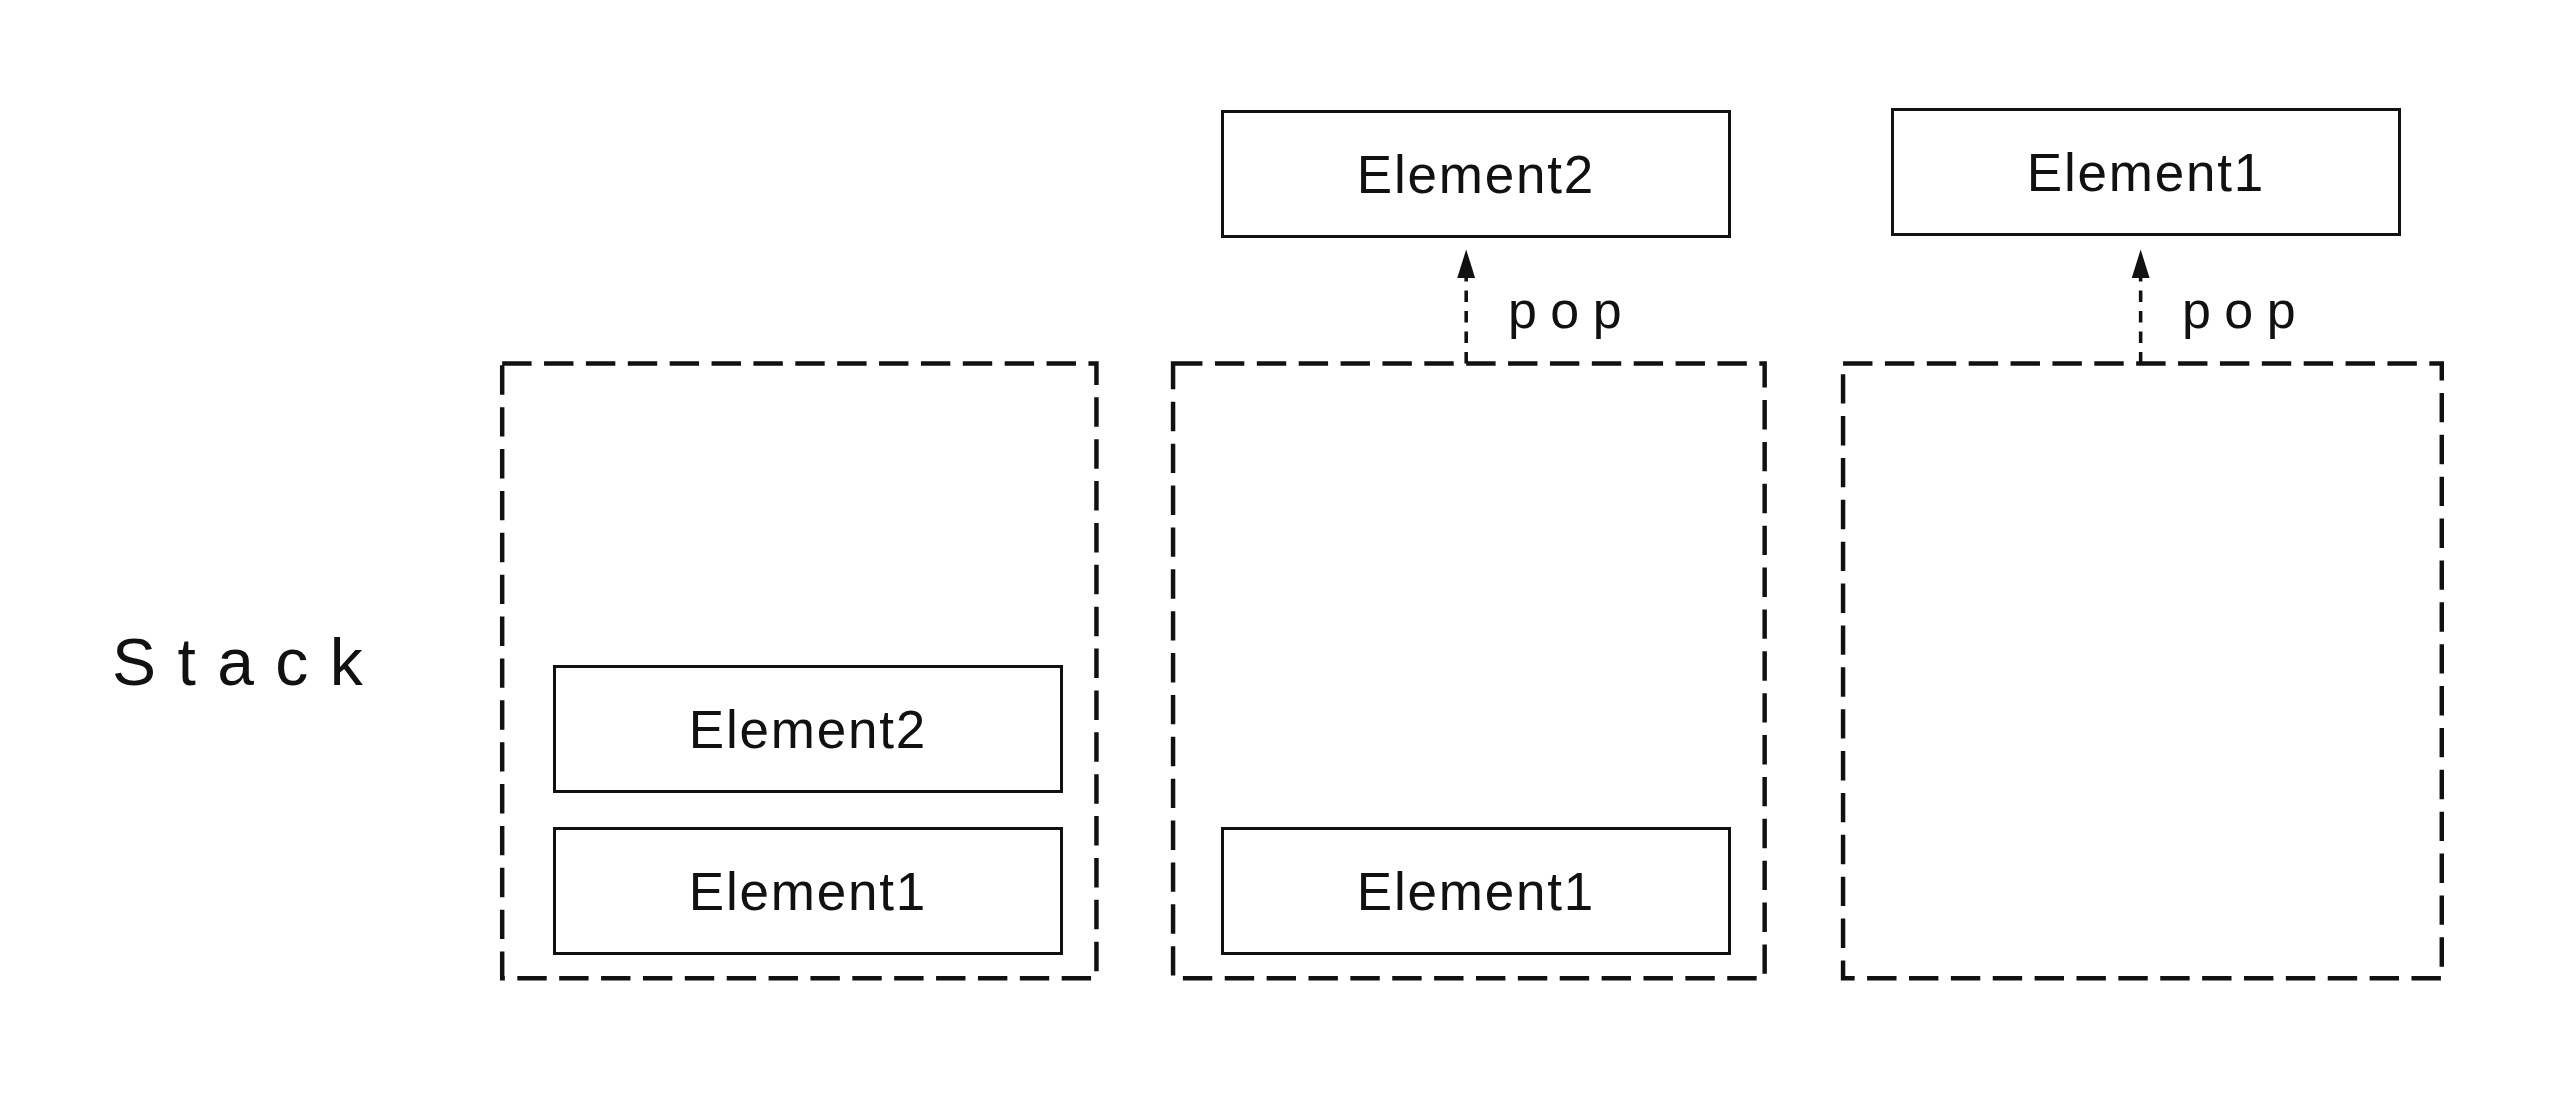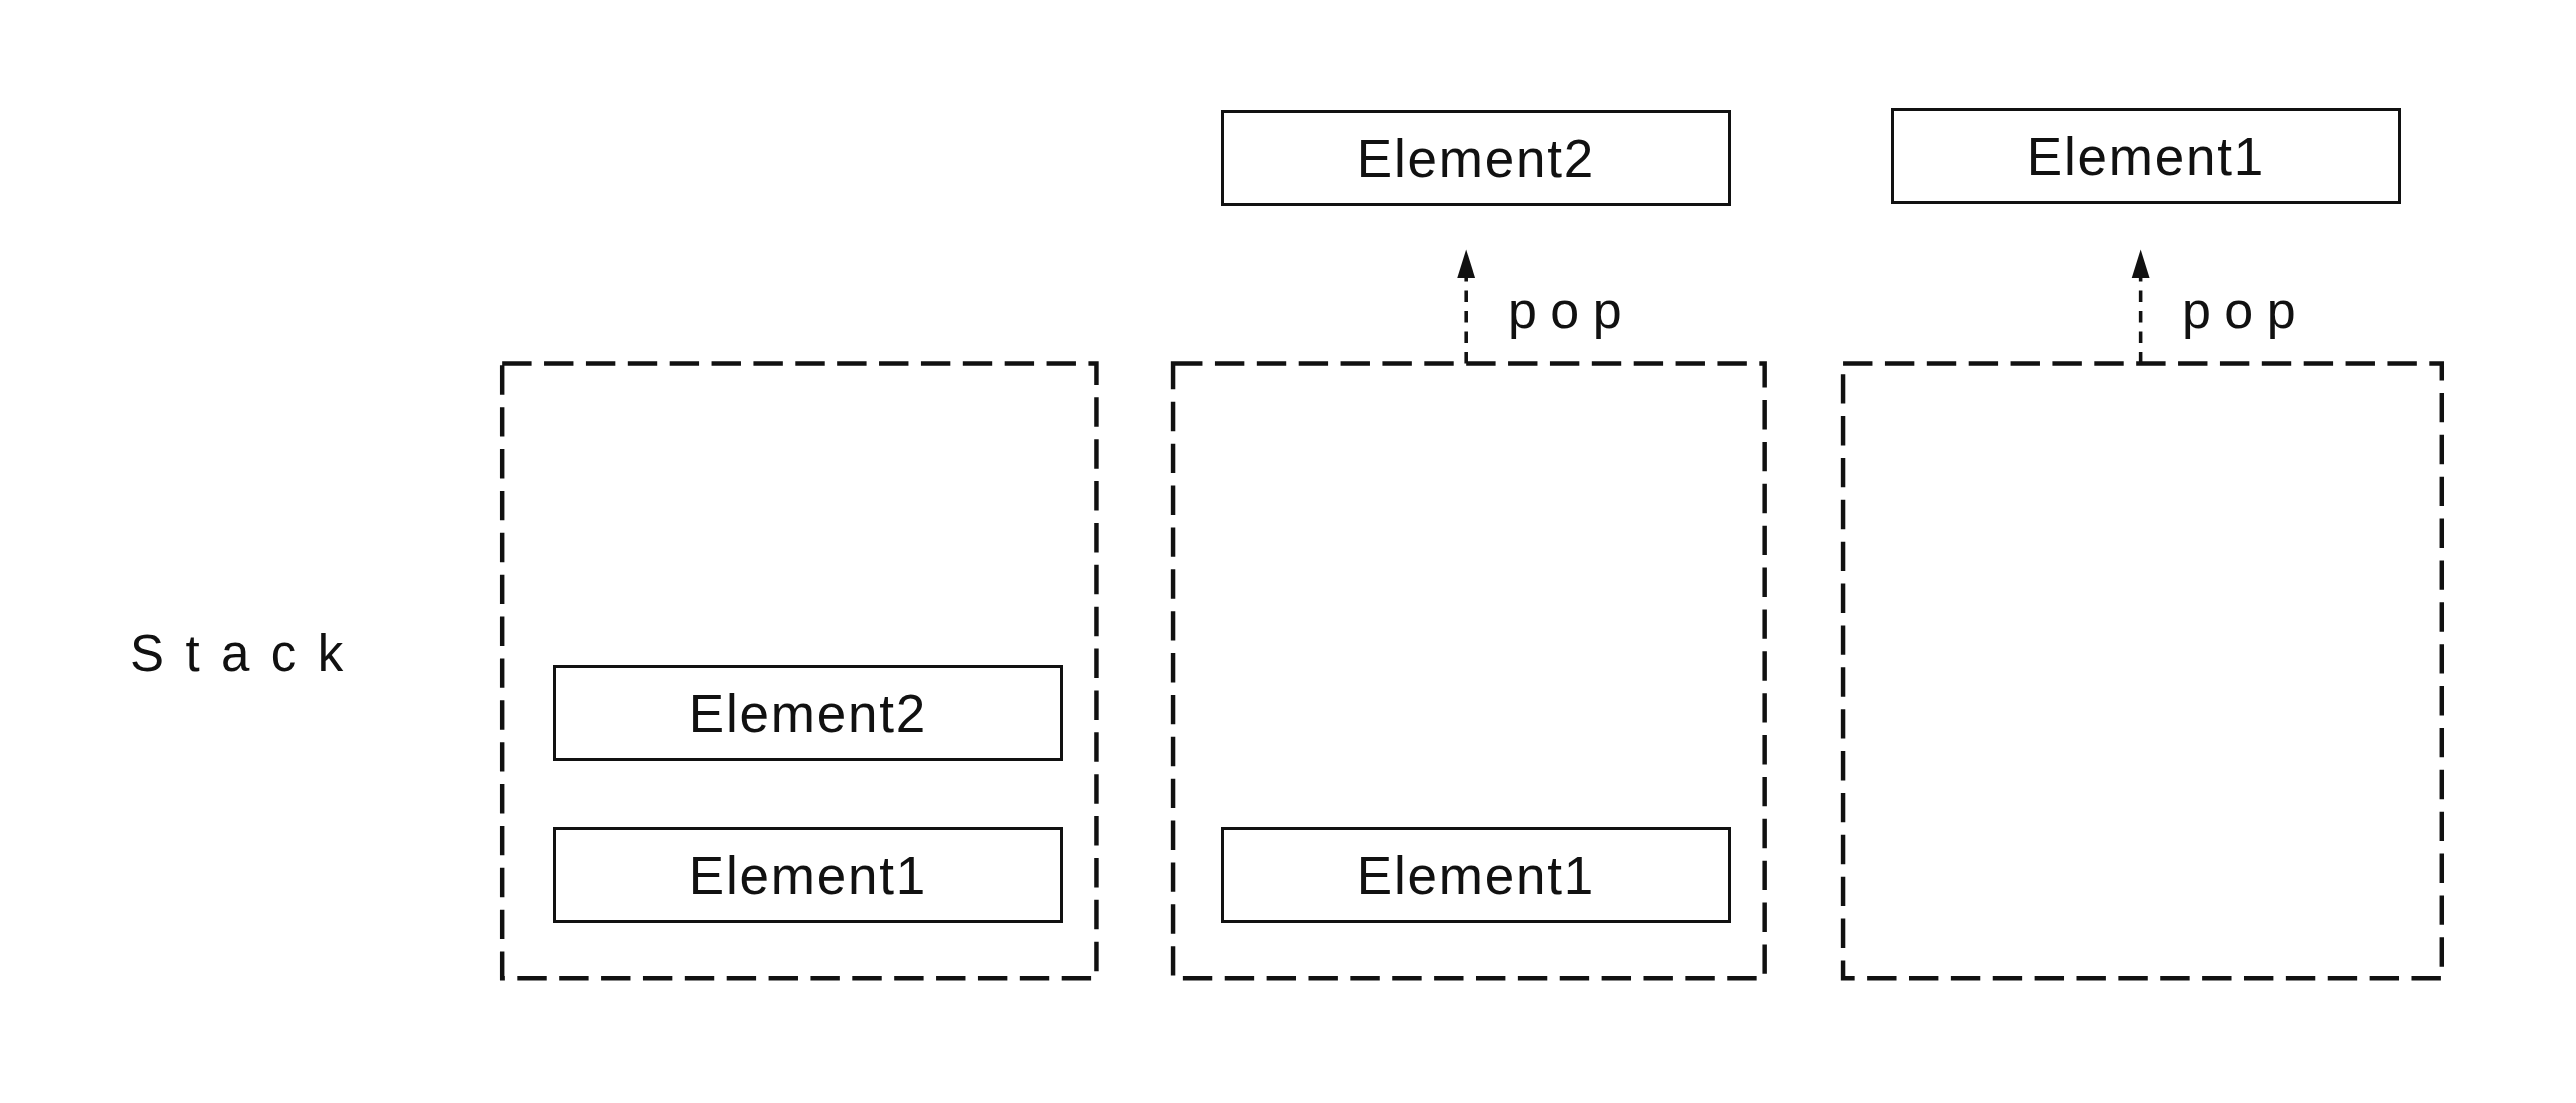--- a/index.html
+++ b/index.html
@@ -18,31 +18,31 @@
   }
   .shapes-layer {
     position: absolute;
     left: 0;
     top: 0;
     width: 2576px;
     height: 1103px;
   }
   .diagram-title {
     position: absolute;
-    left: 130px;
+    left: 112px;
     top: 624px;
-    font-size: 51px;
+    font-size: 66px;
     font-weight: 300;
     letter-spacing: 21.4px;
     white-space: nowrap;
   }
   .el-box {
     position: absolute;
     width: 510px;
-    height: 96px;
+    height: 128px;
     box-sizing: border-box;
     border: 3.6px solid #111111;
     background: #ffffff;
     display: flex;
     align-items: center;
     justify-content: center;
     font-size: 53px;
     font-weight: 300;
     letter-spacing: 1.8px;
     white-space: nowrap;

